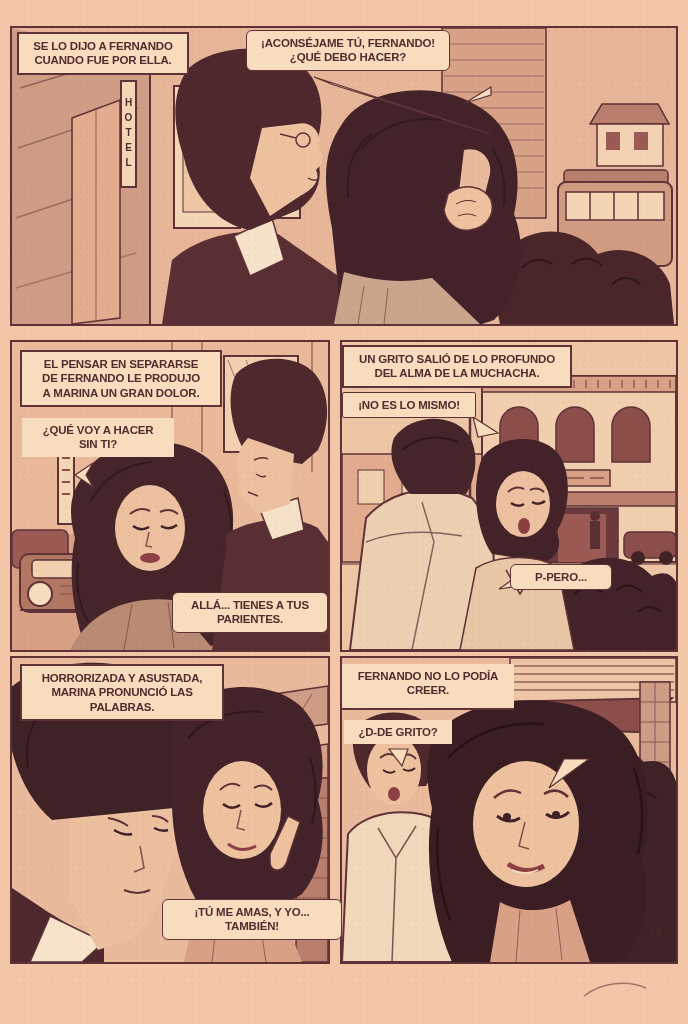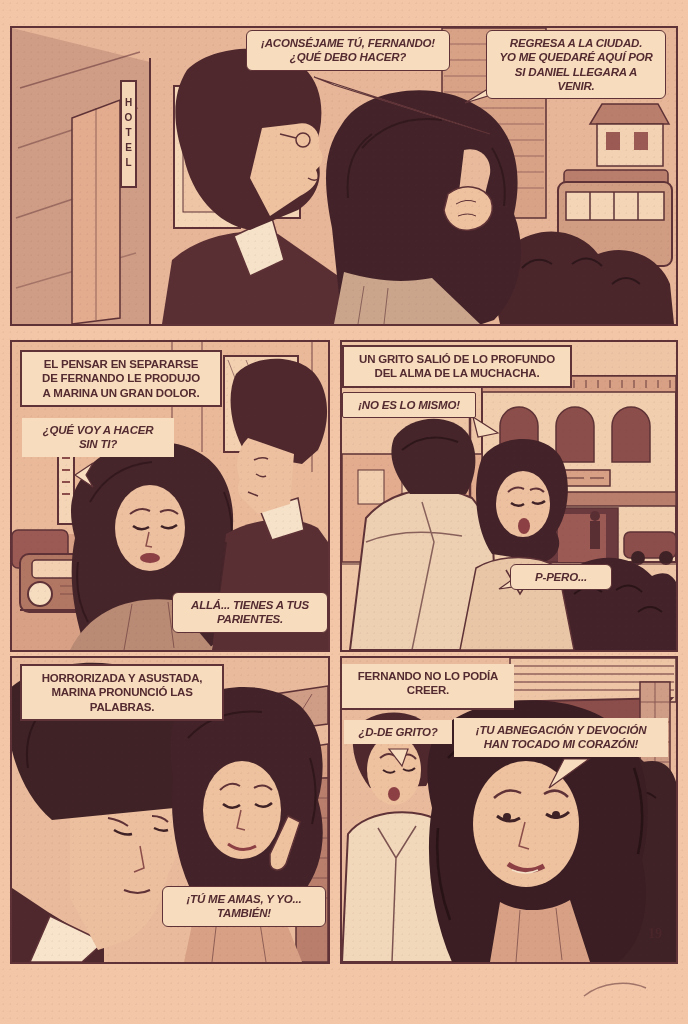--- a/index.html
+++ b/index.html
@@ -19,21 +19,21 @@
     box-sizing:border-box;
   }
   .panel svg{position:absolute;left:0;top:0;width:100%;height:100%;display:block;}
   .caption,.bubble{
     position:absolute;z-index:5;color:#532b30;font-weight:bold;
     text-align:center;white-space:pre-line;box-sizing:border-box;
     font-size:11.5px;line-height:1.24;letter-spacing:-0.2px;
     padding:5px 6px;background:#f8dcbe;
   }
   .caption{border:2px solid #5e3236;}
-  .bubble{border:1.5px solid #5e3236;border-radius:6px;font-style:italic;}
+  .bubble{border:1.5px solid #5e3236;border-radius:6px;}
   .noborder{border:none;border-radius:0;}
   .rule-bottom{border:none;border-bottom:2px solid #5e3236;}
   .tail{position:absolute;z-index:4;overflow:visible;}
   .hotel-sign{
     position:absolute;z-index:5;background:#f4d6b6;border:2px solid #5e3236;
     color:#532b30;font-weight:bold;font-size:10px;
     writing-mode:vertical-rl;text-orientation:upright;letter-spacing:4px;
     padding:4px 1px;text-align:center;
   }
   .page-number{
@@ -113,33 +113,31 @@
         <path d="M330,96 C352,60 422,52 462,76 C502,96 512,142 502,186 C517,226 507,266 482,292 L470,296 L330,296 L320,200 C310,150 312,122 330,96 Z" fill="#432329"></path>
         <path d="M350,120 q30,-34 80,-28 M336,170 q-4,-44 24,-64 M480,120 q16,26 12,58" stroke="#2e171b" stroke-width="2" fill="none" opacity="0.8"></path>
         <path d="M452,122 C468,118 480,130 478,146 L470,178 L446,172 Z" fill="#e9bb9c"></path>
         <path d="M436,166 C452,154 472,158 479,172 C484,188 473,200 458,202 C444,204 434,194 432,182 Z" fill="#eec19f" stroke="#5e3236" stroke-width="1.5"></path>
         <path d="M444,176 q10,-6 20,-2 M446,188 q10,-4 18,0" stroke="#5e3236" stroke-width="1" fill="none"></path>
         <path d="M322,296 L332,244 C362,252 386,256 420,250 L468,296 Z" fill="#caa58c"></path>
         <line x1="352" y1="258" x2="346" y2="296" stroke="#5e3236" stroke-width="1" opacity="0.6"></line>
         <line x1="376" y1="260" x2="372" y2="296" stroke="#5e3236" stroke-width="1" opacity="0.6"></line>
       </g>
     </svg>
+    <div class="caption" style="left:5px;top:4px;width:172px;">SE LO DIJO A FERNANDO
+CUANDO FUE POR ELLA.</div>
     <div class="hotel-sign" style="left:108px;top:52px;height:96px;">HOTEL</div>
     <svg class="tail" style="left:300px;top:48px;" width="180" height="62">
       <polygon points="2,1 178,58 22,9" fill="#f8dcbe" stroke="#5e3236" stroke-width="1.2"></polygon>
     </svg>
     <div class="bubble" style="left:234px;top:2px;width:204px;">¡ACONSÉJAME TÚ, FERNANDO!
 ¿QUÉ DEBO HACER?</div>
     <svg class="tail" style="left:452px;top:58px;" width="28" height="22">
       <polygon points="27,1 1,17 27,9" fill="#f8dcbe" stroke="#5e3236" stroke-width="1.2"></polygon>
     </svg>
-    <div class="bubble" style="left:474px;top:2px;width:180px;">REGRESA A LA CIUDAD.
-YO ME QUEDARÉ AQUÍ POR
-SI DANIEL LLEGARA A
-VENIR.</div>
   </div>
 
   <div class="panel" style="left:10px;top:340px;width:320px;height:312px;">
     <svg viewBox="0 0 316 308" preserveAspectRatio="none">
       <rect width="316" height="308" fill="#e9b999"></rect>
       <g stroke="#6b3a3e" stroke-width="1.5" opacity="0.6">
         <line x1="160" y1="0" x2="160" y2="120"></line>
           <line x1="190" y1="0" x2="190" y2="110"></line>
         <line x1="300" y1="0" x2="300" y2="130"></line>
       </g>
@@ -288,21 +286,21 @@
         <path d="M229,152 l-4,18 l8,2" stroke="#8c4e4a" stroke-width="1.5" fill="none"></path>
         <path d="M216,186 q14,10 28,2" stroke="#8c4044" stroke-width="3" fill="none"></path>
         <path d="M258,196 L276,158 L288,164 L274,206 C268,216 258,212 258,204 Z" fill="#eec19f" stroke="#5e3236" stroke-width="1.5"></path>
         <path d="M172,304 L184,248 C214,258 244,256 266,244 L290,304 Z" fill="#d8a185"></path>
         <path d="M206,252 l-6,52 M246,252 l8,52" stroke="#5e3236" stroke-width="1" opacity="0.6"></path>
       </g>
     </svg>
     <div class="caption" style="left:8px;top:6px;width:204px;">HORRORIZADA Y ASUSTADA,
 MARINA PRONUNCIÓ LAS
 PALABRAS.</div>
-    <div class="bubble" style="left:150px;top:228px;width:164px;">¡TÚ ME AMAS, Y YO...
+    <div class="bubble" style="left:150px;top:241px;width:180px;">¡TÚ ME AMAS, Y YO...
 TAMBIÉN!</div>
   </div>
 
   <div class="panel" style="left:340px;top:656px;width:338px;height:308px;">
     <svg viewBox="0 0 334 304" preserveAspectRatio="none">
       <rect width="334" height="304" fill="#e9ba9c"></rect>
       <g>
         <rect x="168" y="0" width="166" height="44" fill="#eec6a6" stroke="#5e3236" stroke-width="1.5"></rect>
         <path d="M170,8 h162 M170,16 h162 M170,24 h162 M170,32 h162" stroke="#6b3a3e" stroke-width="1.5" opacity="0.7"></path>
         <polygon points="158,44 330,40 298,74 128,70" fill="#8c4e4a" stroke="#5e3236" stroke-width="2"></polygon>
@@ -336,22 +334,20 @@
         <path d="M148,304 L158,244 C180,256 208,254 228,242 L248,304 Z" fill="#d8a185"></path>
         <path d="M178,252 l-4,52 M214,250 l6,52" stroke="#5e3236" stroke-width="1" opacity="0.6"></path>
       </g>
     </svg>
     <div class="caption rule-bottom" style="left:0px;top:6px;width:172px;padding-bottom:10px;">FERNANDO NO LO PODÍA
 CREER.</div>
     <div class="bubble noborder" style="left:2px;top:62px;width:108px;">¿D-DE GRITO?</div>
     <svg class="tail" style="left:46px;top:90px;" width="22" height="20">
       <polygon points="1,1 20,1 14,18" fill="#f8dcbe" stroke="#5e3236" stroke-width="1.2"></polygon>
     </svg>
-    <div class="bubble noborder" style="left:112px;top:60px;width:214px;">¡TU ABNEGACIÓN Y DEVOCIÓN
-HAN TOCADO MI CORAZÓN!</div>
     <svg class="tail" style="left:206px;top:100px;" width="42" height="32">
       <polygon points="16,1 41,1 1,30" fill="#f8dcbe" stroke="#5e3236" stroke-width="1.2"></polygon>
     </svg>
     <div class="page-number" style="left:306px;top:268px;">19</div>
   </div>
 
   <svg class="tail" style="left:580px;top:978px;" width="70" height="26">
     <path d="M4,18 C22,4 48,2 66,10" stroke="#5e3236" stroke-width="1.5" fill="none" opacity="0.55"></path>
   </svg>
 

